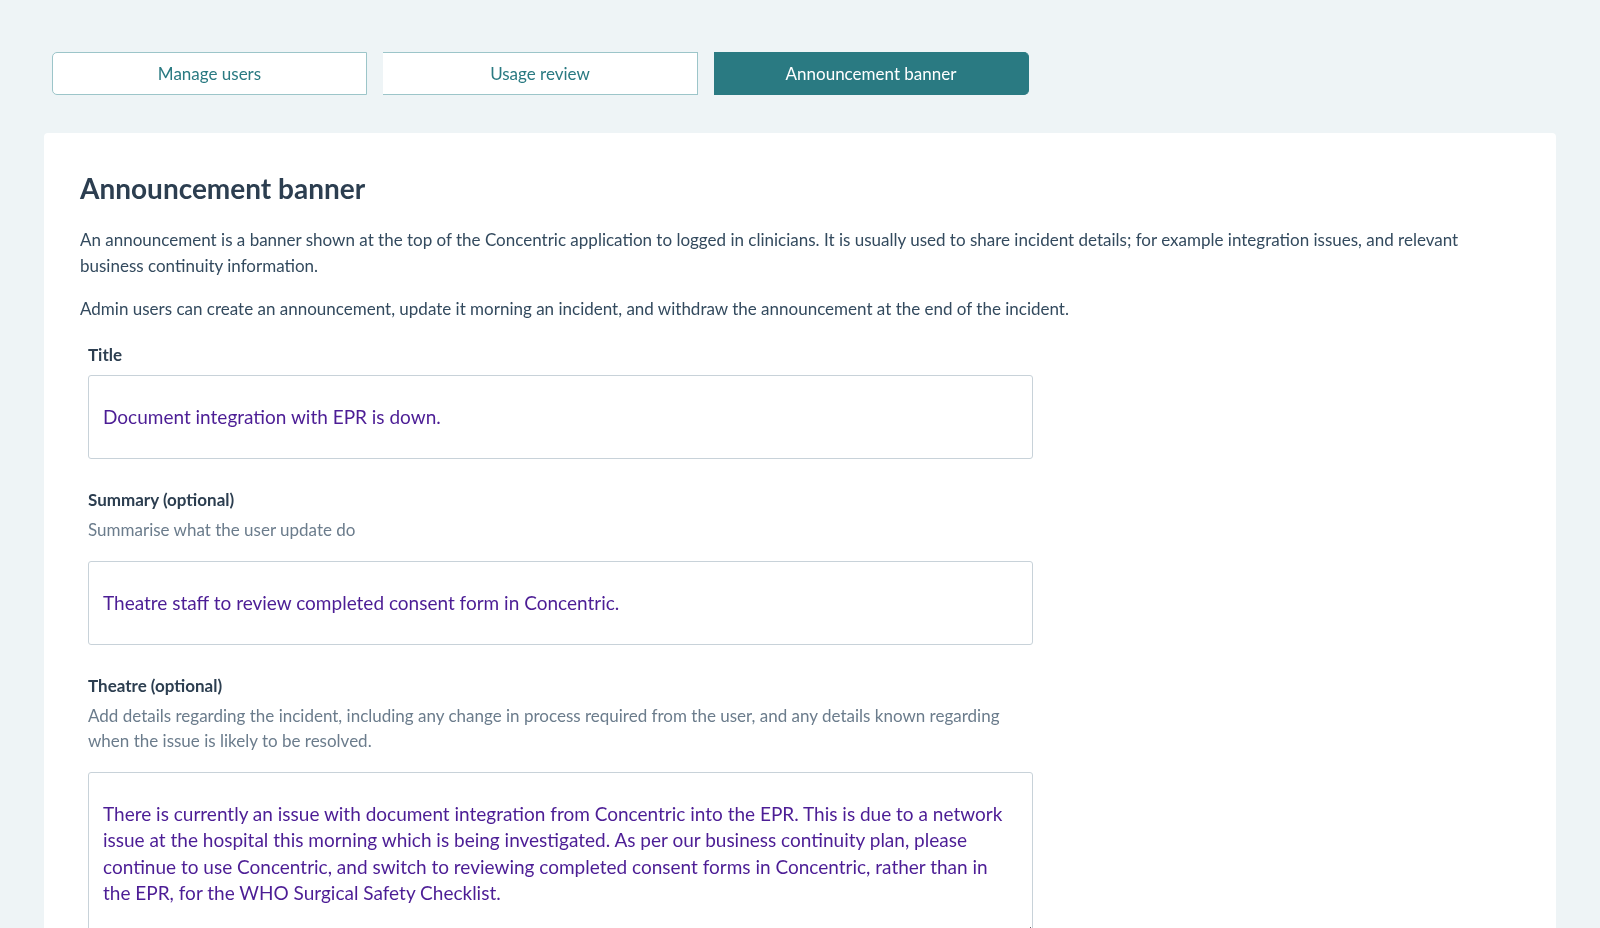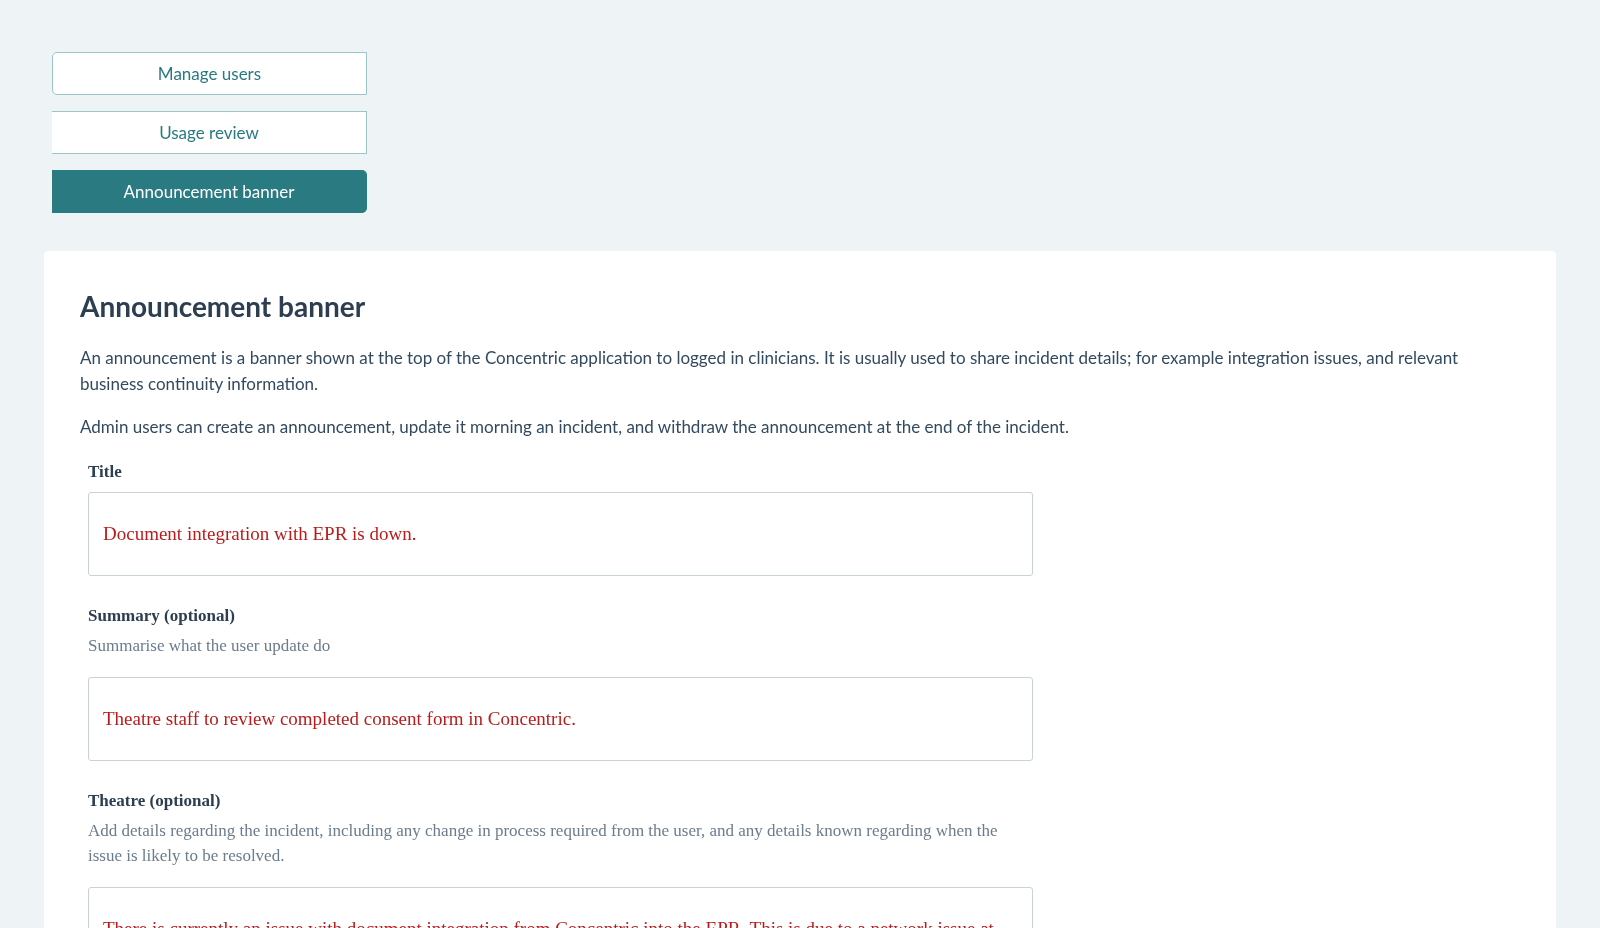--- a/index.html
+++ b/index.html
@@ -1,19 +1,18 @@
 <!DOCTYPE html>
 <html><head>
   <meta charset="utf-8">
   <style>
     * {
       box-sizing: border-box;
       margin: 8px;
       padding: 0;
-      flex-direction: column;
     }
     body {
       font-family: 'Lato', 'Segoe UI', -apple-system, BlinkMacSystemFont, sans-serif;
       background-color: #eef4f6;
       padding: 20px;
       color: #2c3e50;
     }
     .tabs {
       display: flex;
       margin-bottom: 0;
@@ -59,42 +58,41 @@
     }
     .card p.desc {
       font-size: 17px;
       color: #334a5e;
       line-height: 1.5;
       margin-bottom: 18px;
     }
     .form-group {
       margin-top: 22px;
       max-width: 945px;
-      font-family: Liberation Serif, serif;
     }
     .form-label {
       display: block;
       font-size: 17px;
       font-weight: 700;
       color: #2c3e50;
       margin-bottom: 2px;
     }
     .form-hint {
       display: block;
       font-size: 17px;
       color: #6b7c8c;
       margin-bottom: 10px;
       line-height: 1.45;
     }
     .form-input, .form-textarea {
       width: 100%;
       padding: 28px 14px;
       font-size: 19px;
       font-family: inherit;
-      color: #b91c1c;
+      color: #4c1d95;
       border: 1px solid #c8d2d9;
       border-radius: 3px;
       background: #ffffff;
       line-height: 1.4;
     }
     .form-textarea {
       resize: both;
       min-height: 120px;
     }
     .button-row {

